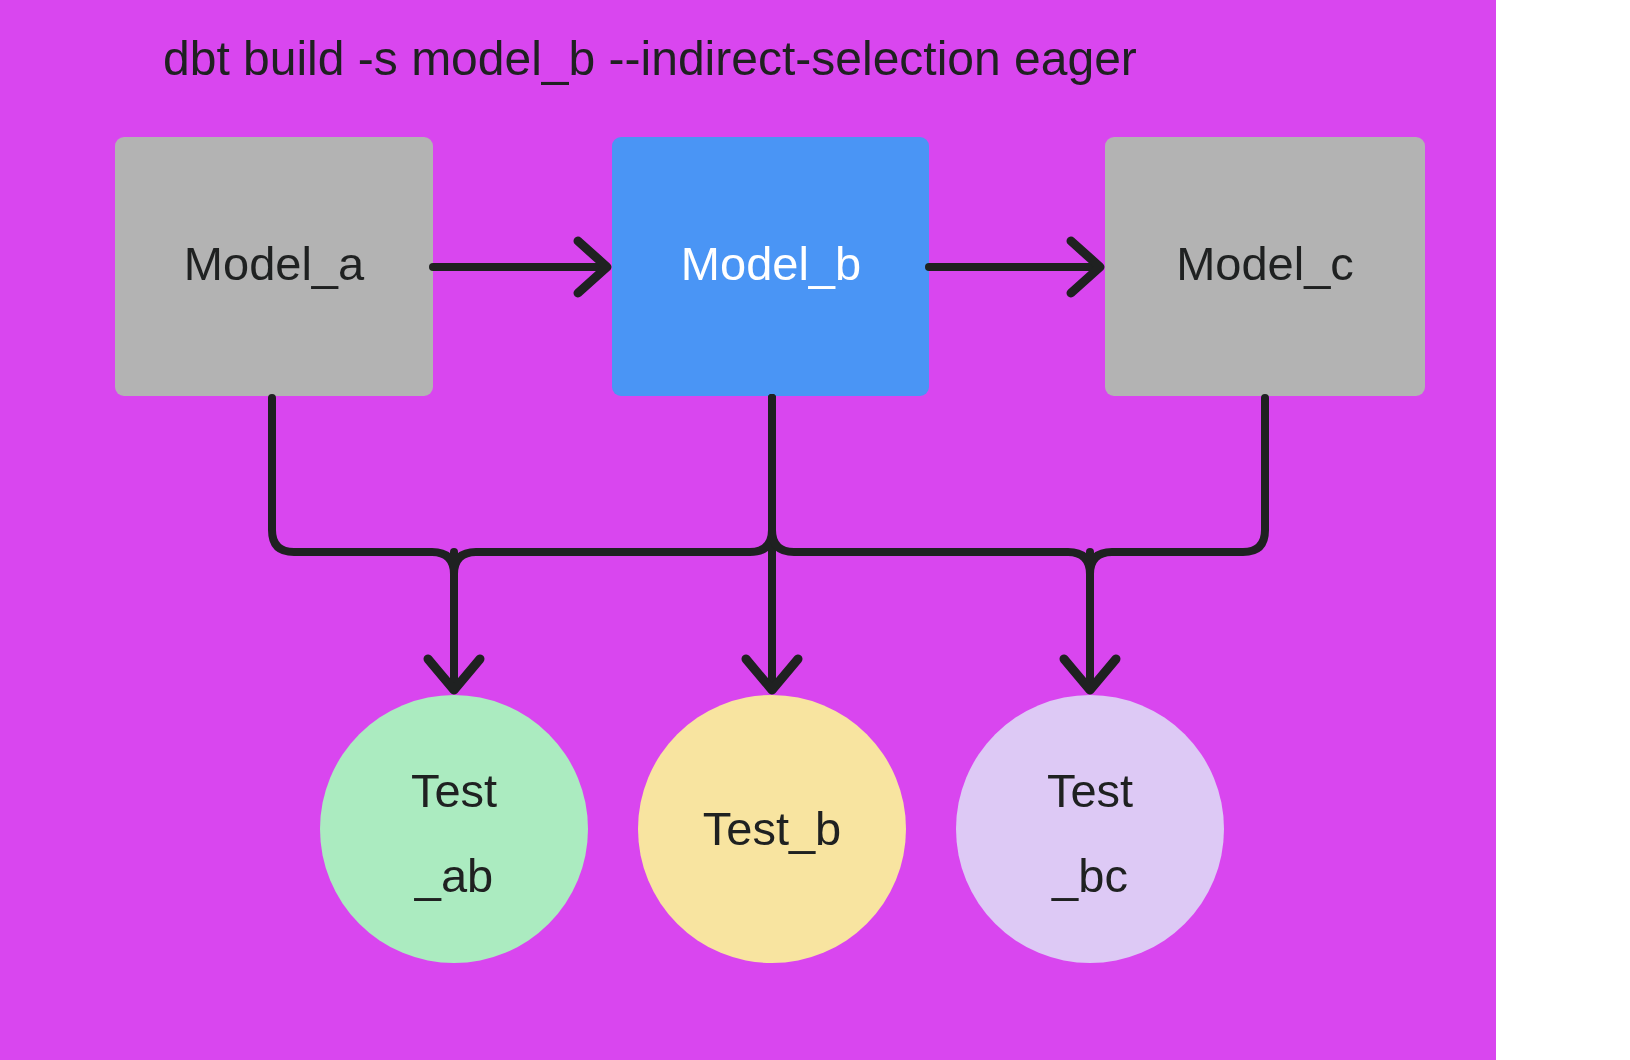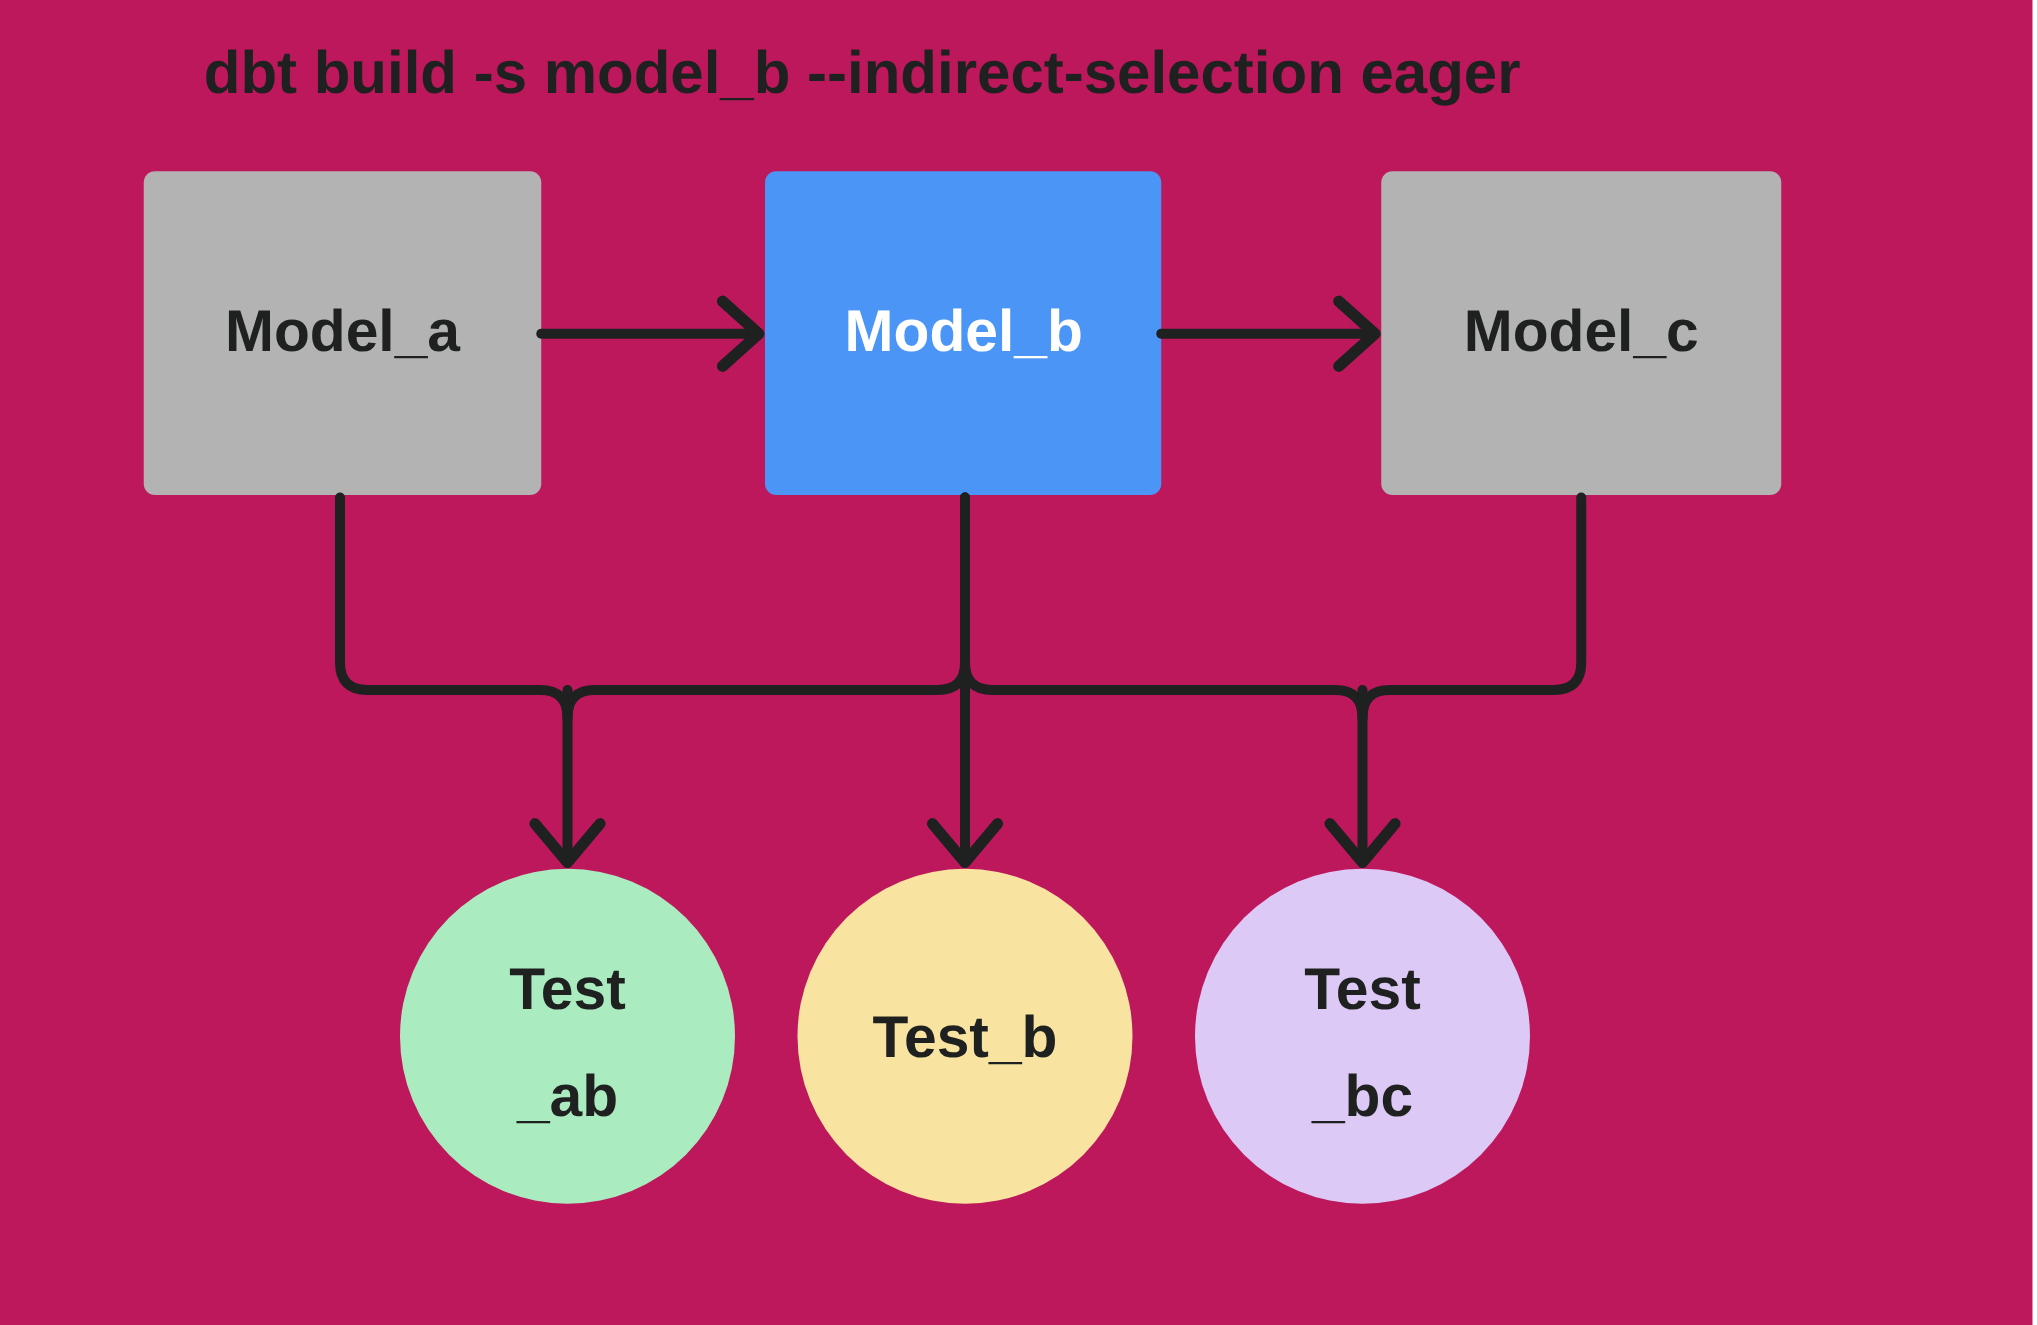--- a/index.html
+++ b/index.html
@@ -5,25 +5,24 @@
   html, body {
     margin: 0;
     padding: 0;
     background: #ffffff;
   }
   body {
     font-family: "Liberation Sans", sans-serif;
   }
   #canvas {
     position: relative;
-    width: 1626px;
+    width: 1496px;
     height: 1060px;
-    background: #be185d;
+    background: #d946ef;
     overflow: hidden;
-    font-weight: bold;
   }
   #diagram-svg {
     position: absolute;
     left: 0;
     top: 0;
     width: 1630px;
     height: 1060px;
   }
   .node-label {
     font-family: "Liberation Sans", sans-serif;

